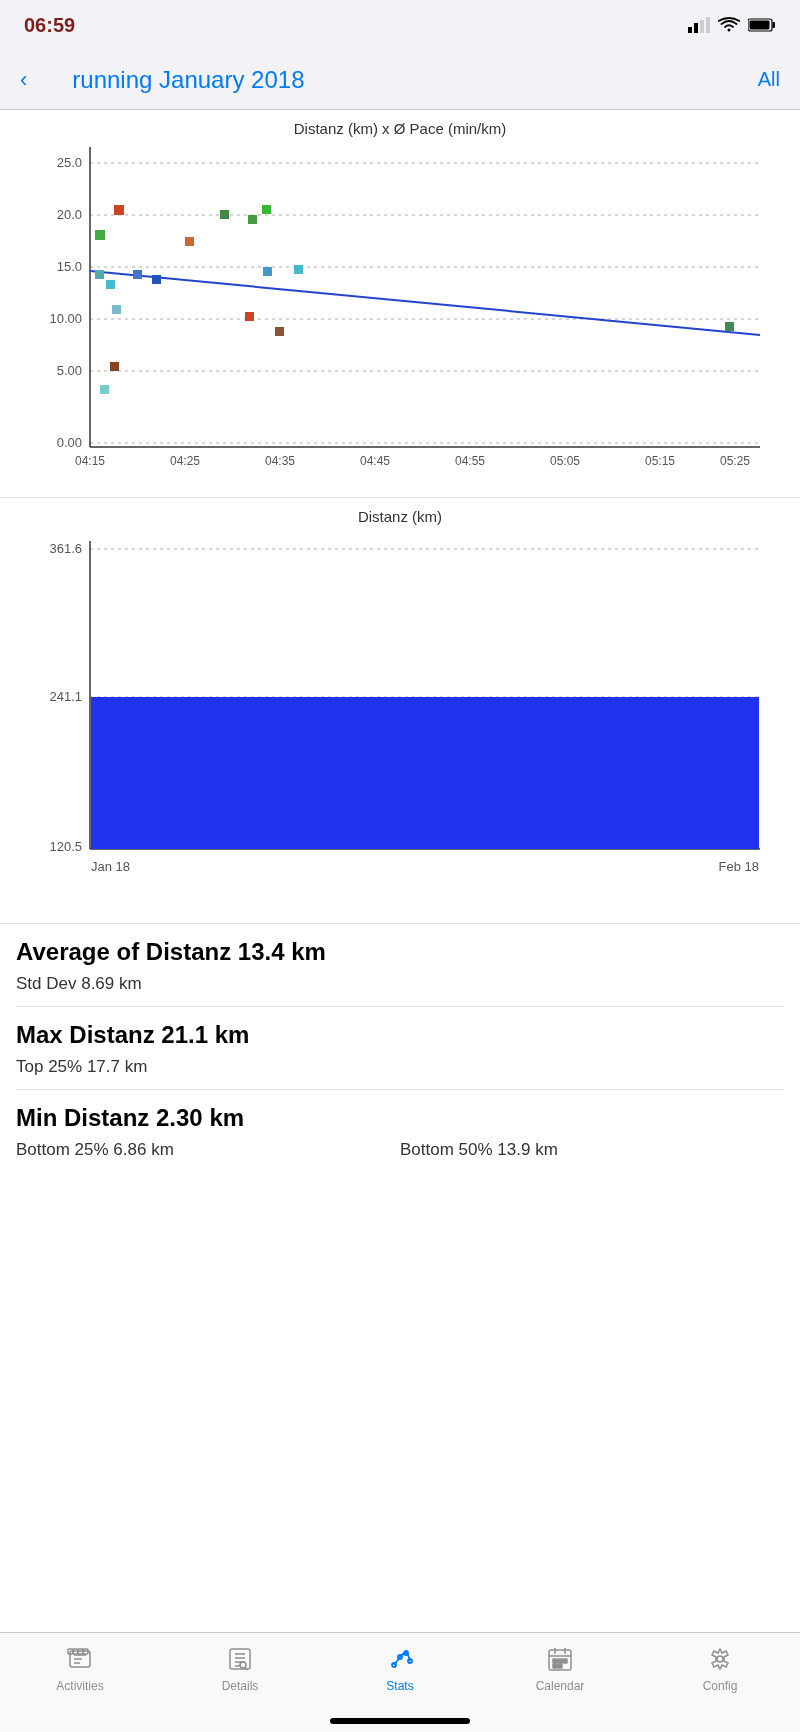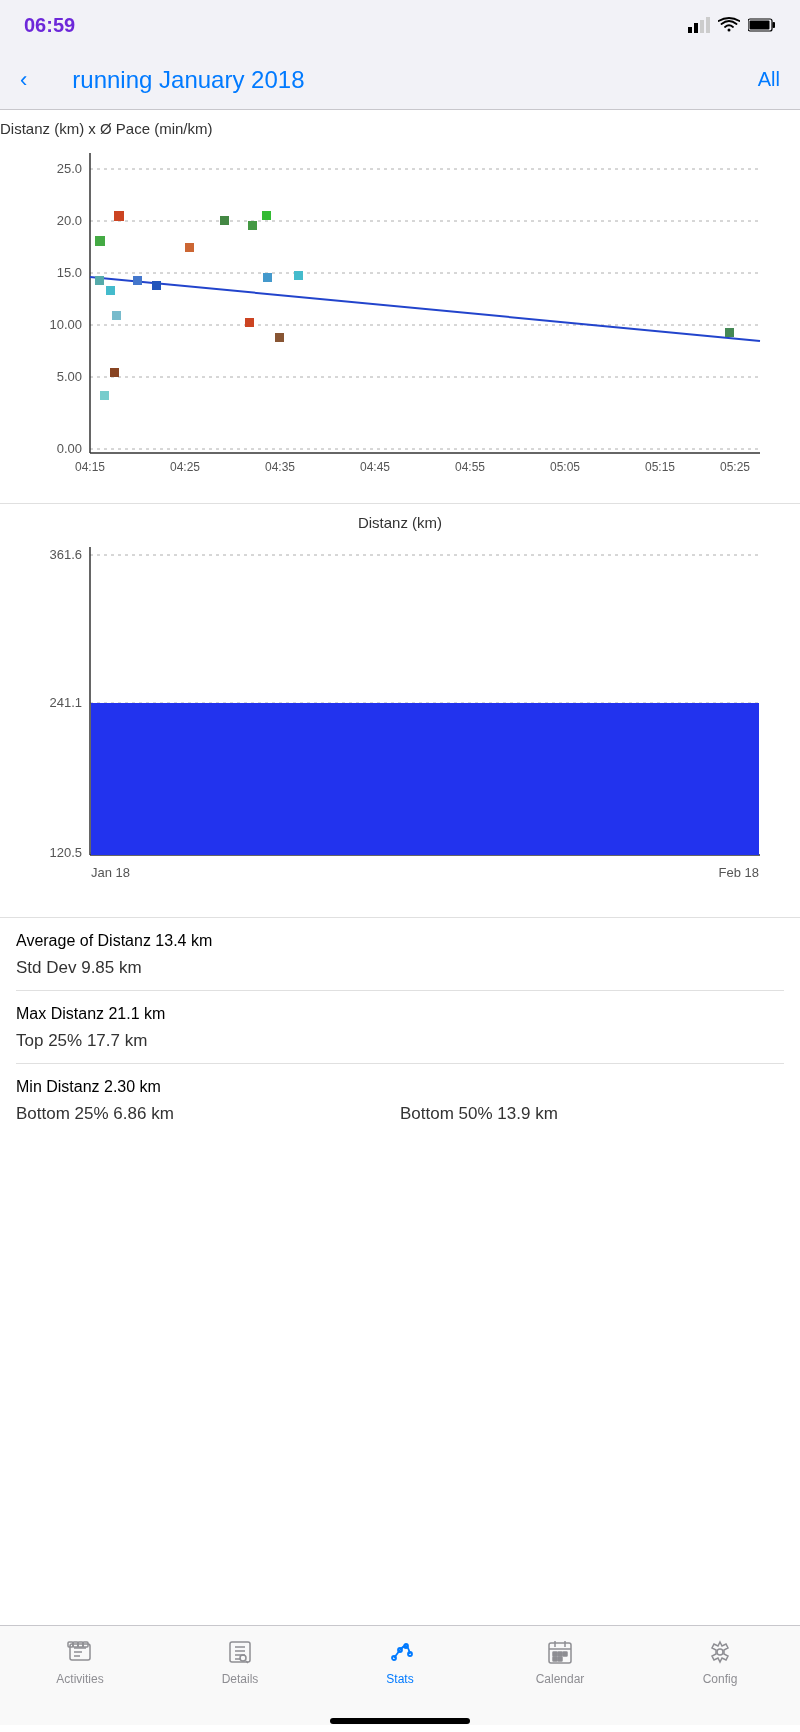--- a/index.html
+++ b/index.html
@@ -17,21 +17,21 @@
       background: #f2f2f7;
       height: 50px;
       display: flex;
       align-items: center;
       justify-content: space-between;
       padding: 0 24px;
     }
     .status-time {
       font-size: 20px;
       font-weight: 600;
-      color: #6d28d9;
+      color: #7f1d1d;
     }
     .status-icons {
       display: flex;
       align-items: center;
       gap: 8px;
     }
 
     
     .nav-bar {
       background: #f2f2f7;
@@ -79,38 +79,38 @@
       margin-top: 4px;
     }
 
     
     .chart-container {
       background: #fff;
       padding: 10px 0 0 0;
       border-bottom: 1px solid #e0e0e0;
     }
     .chart-title {
+      text-align: center;
       font-size: 15px;
       color: #333;
-      margin-bottom: 6px;
     }
     .scatter-chart {
       position: relative;
       margin: 0 auto;
       width: 740px;
       height: 360px;
     }
     .scatter-chart svg {
       width: 100%;
       height: 100%;
     }
 
     .bar-chart-section {
       background: #fff;
-      padding: 10px 0 0 0;
+      padding: 10px 0 12px 0;
       border-bottom: 1px solid #e0e0e0;
     }
     .bar-chart-title {
       text-align: center;
       font-size: 15px;
       color: #333;
       margin-bottom: 6px;
     }
     .bar-chart {
       position: relative;
@@ -125,22 +125,22 @@
 
     
     .stats-section {
       background: #fff;
       padding: 0;
     }
     .stat-row-large {
       padding: 14px 16px 4px 16px;
     }
     .stat-row-large .stat-label {
-      font-size: 16px;
-      font-weight: 400;
+      font-size: 24px;
+      font-weight: 700;
       color: #000;
     }
     .stat-row-small {
       padding: 4px 16px 12px 16px;
       display: flex;
       justify-content: flex-start;
       gap: 0;
     }
     .stat-small-item {
       font-size: 17px;
@@ -149,21 +149,21 @@
     }
     .stat-divider {
       height: 1px;
       background: #e0e0e0;
       margin: 0 16px;
     }
 
     
     .tab-bar {
       position: fixed;
-      bottom: 7px;
+      bottom: 0;
       width: 800px;
       height: 100px;
       background: #f9f9f9;
       border-top: 1px solid #c8c7cc;
       display: flex;
       align-items: flex-start;
       padding-top: 10px;
     }
     .tab-item {
       flex: 1;
@@ -330,21 +330,21 @@
       </svg>
     </div>
   </div>
 
   <div class="stats-section">
 
     <div class="stat-row-large">
       <span class="stat-label">Average of Distanz 13.4 km</span>
     </div>
     <div class="stat-row-small">
-      <span class="stat-small-item">Std Dev 9.85 km</span>
+      <span class="stat-small-item">Std Dev 8.69 km</span>
     </div>
     <div class="stat-divider"></div>
 
     <div class="stat-row-large">
       <span class="stat-label">Max Distanz 21.1 km</span>
     </div>
     <div class="stat-row-small">
       <span class="stat-small-item">Top 25% 17.7 km</span>
     </div>
     <div class="stat-divider"></div>

